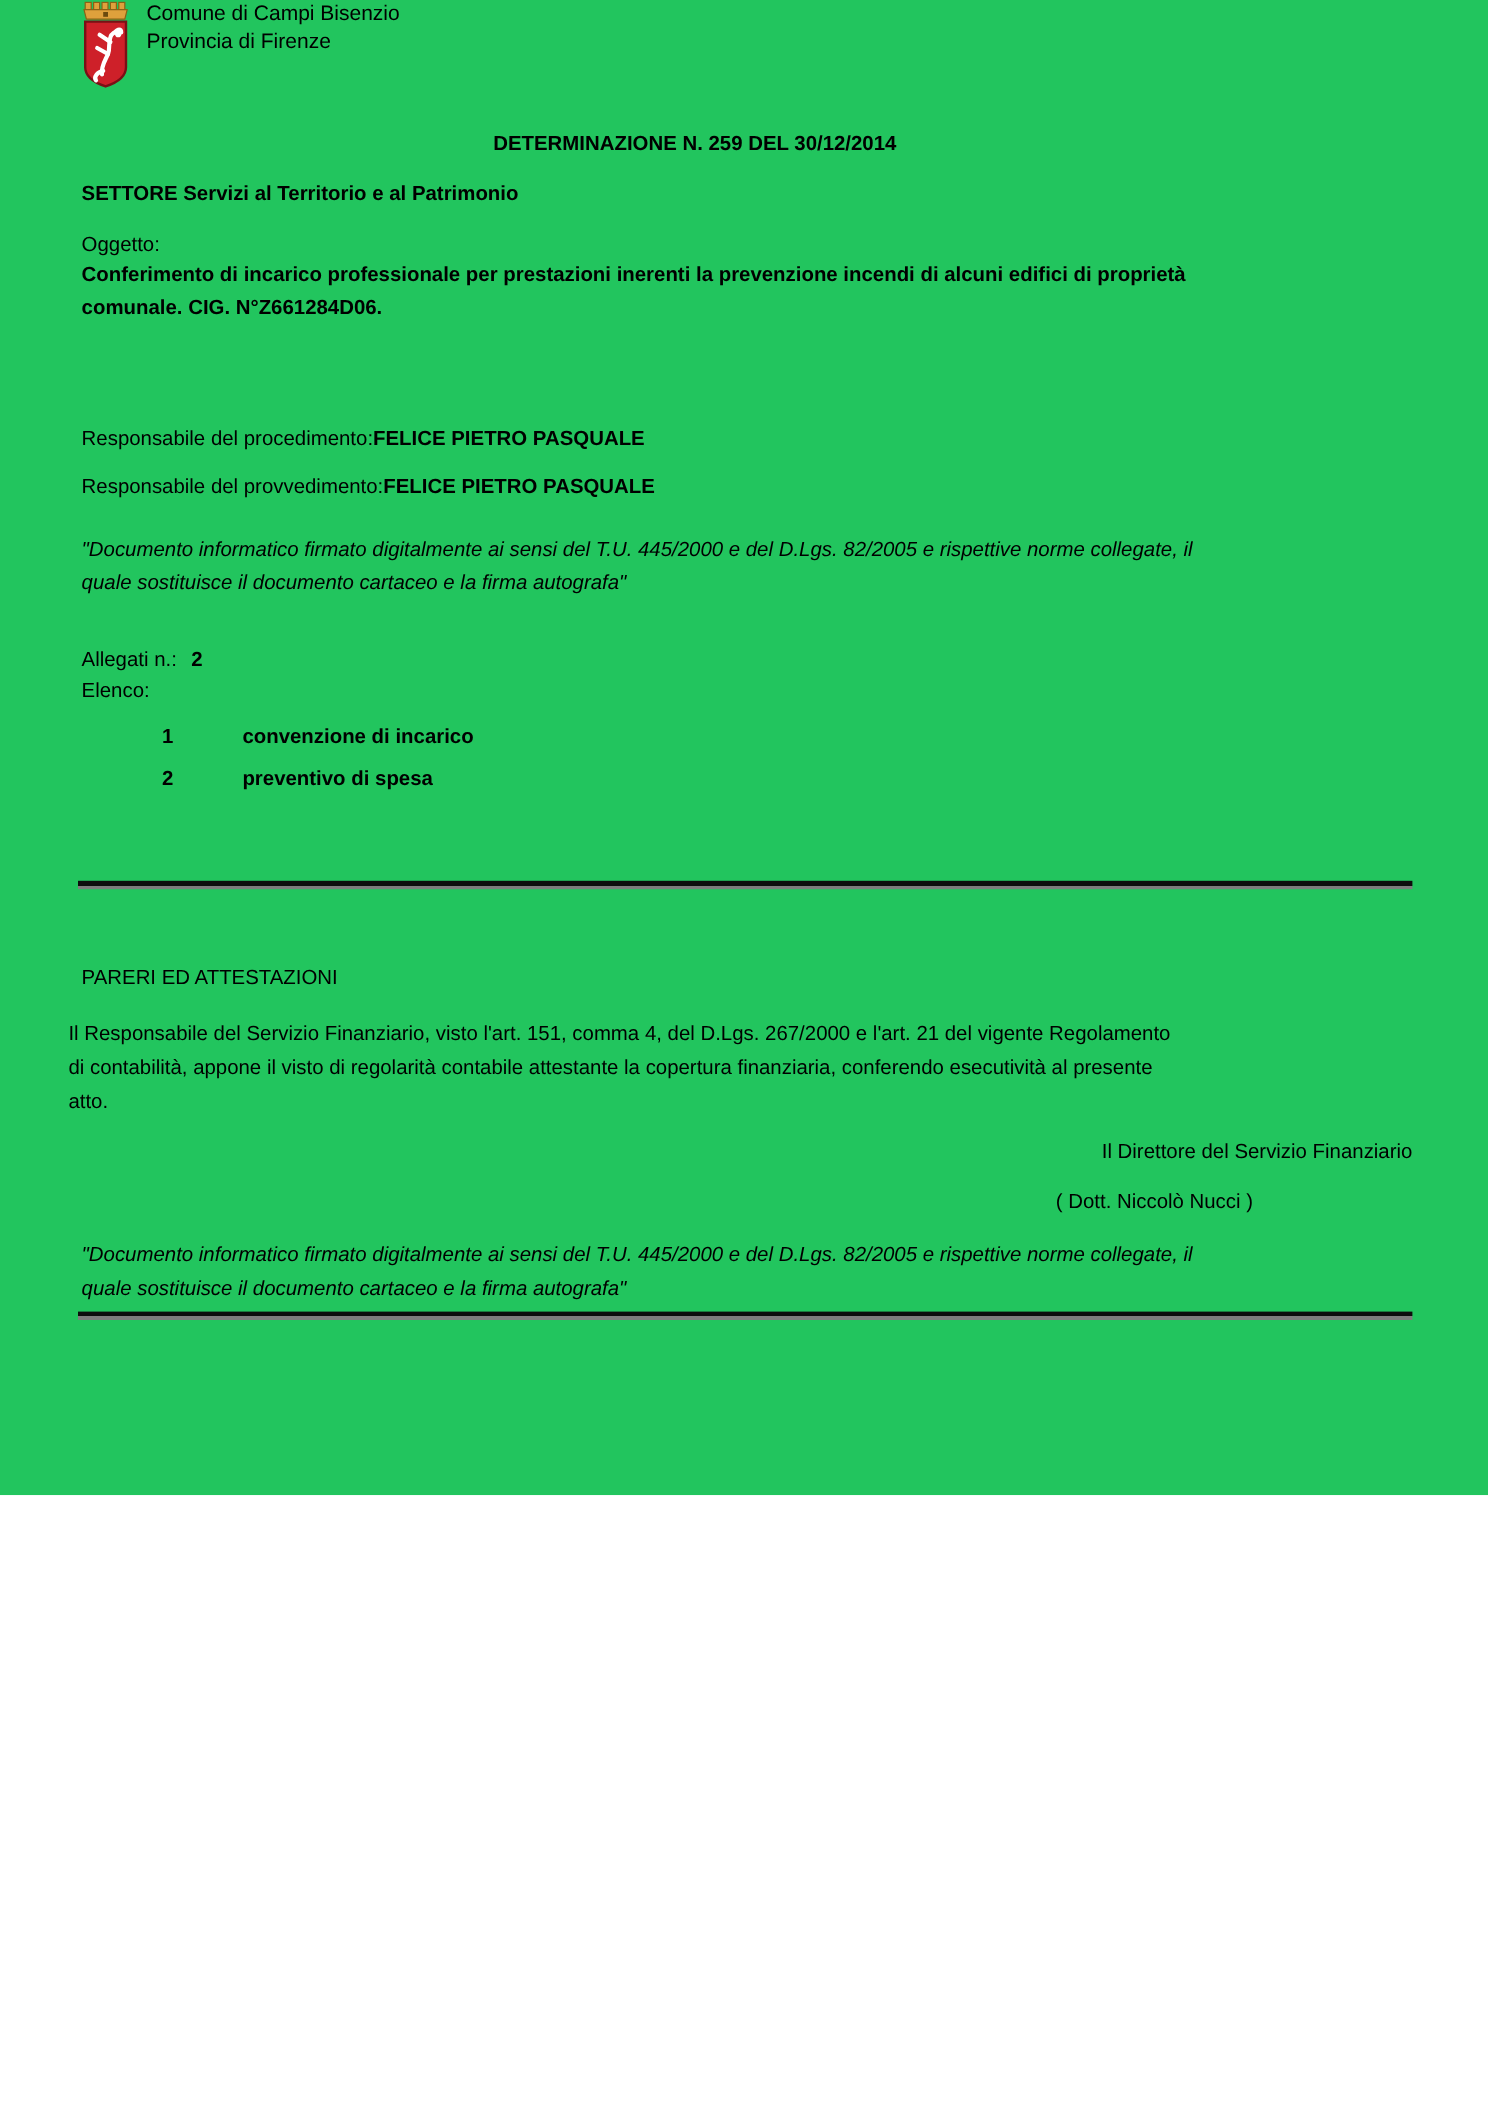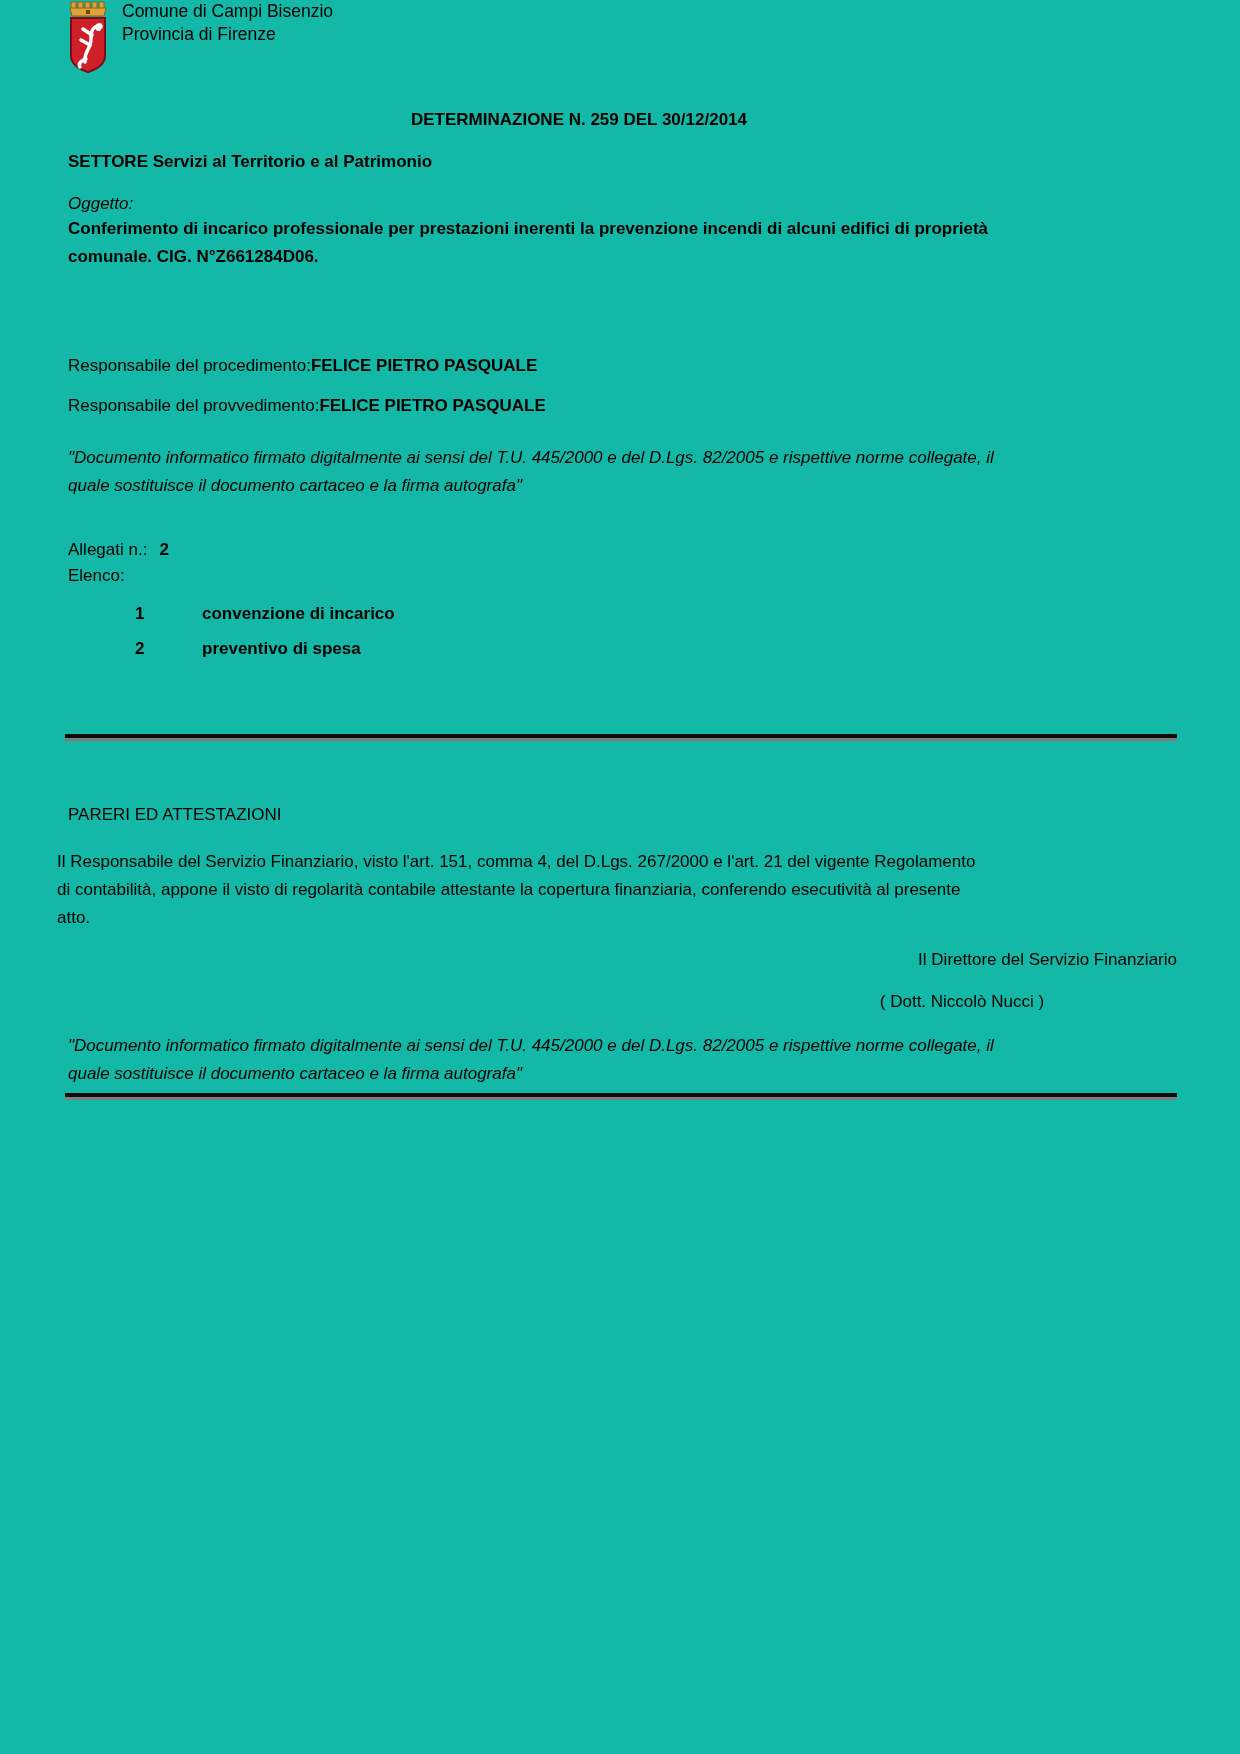--- a/index.html
+++ b/index.html
@@ -4,38 +4,38 @@
 <style>
   * { margin: 0; padding: 0; box-sizing: border-box; }
   html, body { background: #ffffff; }
   body {
     font-family: "Liberation Sans", "DejaVu Sans", sans-serif;
     color: #000;
   }
   .page {
     position: relative;
     width: 1240px;
-    height: 1754px;
-    background: #14b8a6;
+    height: 1246px;
+    background: #22c55e;
     overflow: hidden;
     font-size: 17px;
     line-height: 28px;
   }
   .abs { position: absolute; }
 
   
   .crest { left: 63px; top: 0px; width: 50px; height: 74px; }
   .org-block { left: 122px; top: 0px; line-height: 23px; font-size: 17.5px; }
 
   
   .doc-title   { left: 68px; top: 106px; width: 1022px; text-align: center; font-weight: bold; }
   .doc-sector  { left: 68px; top: 148px; width: 1022px; text-align: left; font-weight: bold; }
 
   
-  .subject-label { left: 68px; top: 190px; font-style: italic; }
+  .subject-label { left: 68px; top: 190px; }
   .subject-text  { left: 68px; top: 215px; width: 975px; font-weight: bold; }
 
   
   .resp-proc { left: 68px; top: 352px; }
   .resp-prov { left: 68px; top: 392px; }
   .resp-name { font-weight: bold; }
 
   
   .sig-note-1 { left: 68px; top: 444px; width: 935px; font-style: italic; }
   .sig-note-2 { left: 68px; top: 1032px; width: 935px; font-style: italic; }

